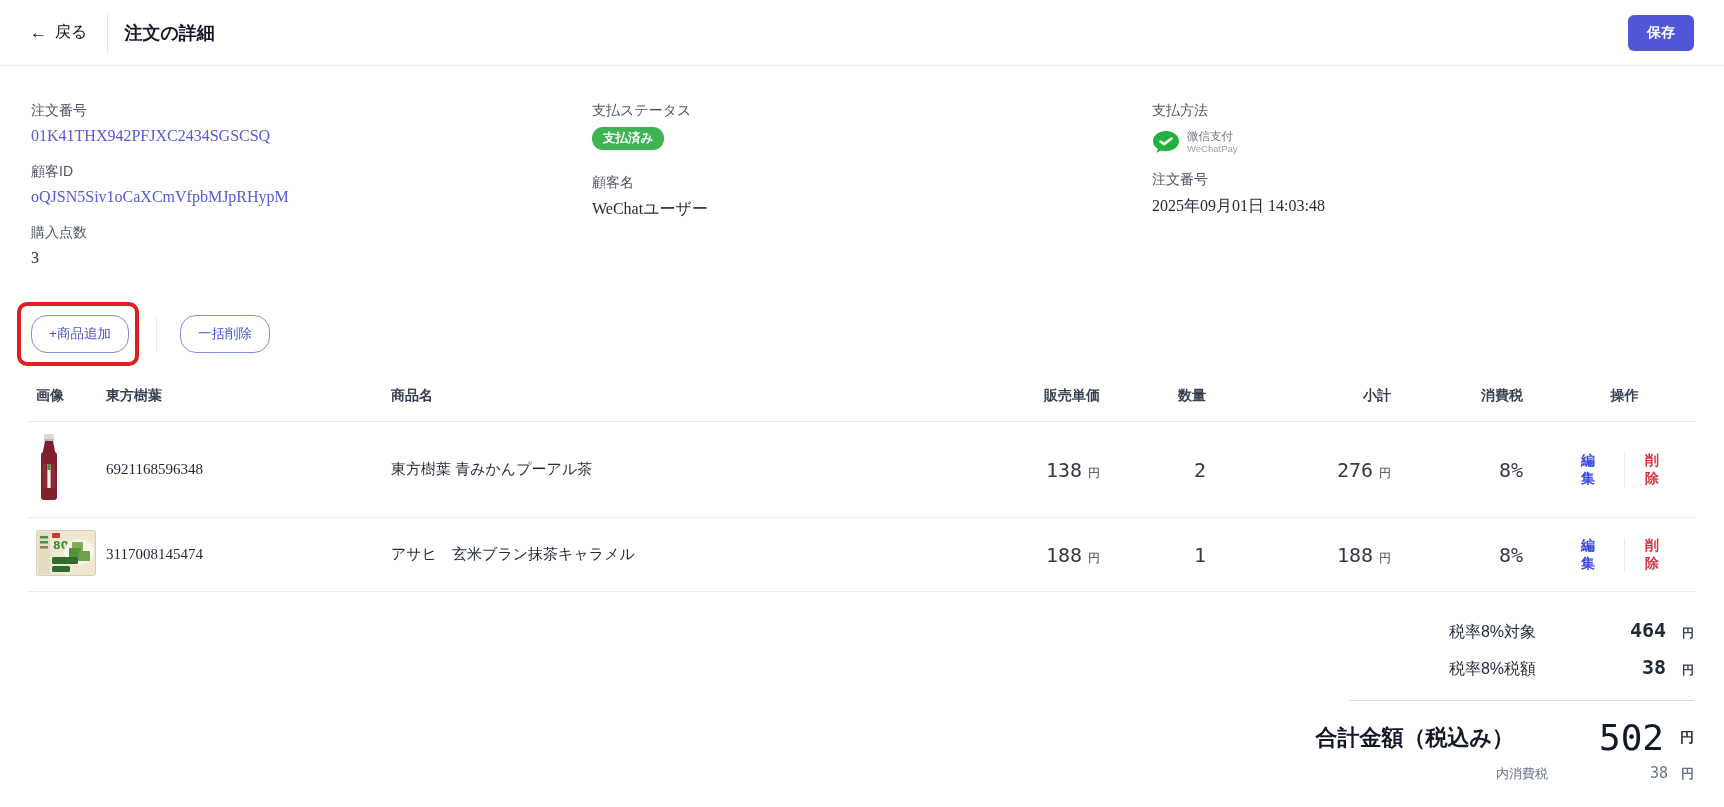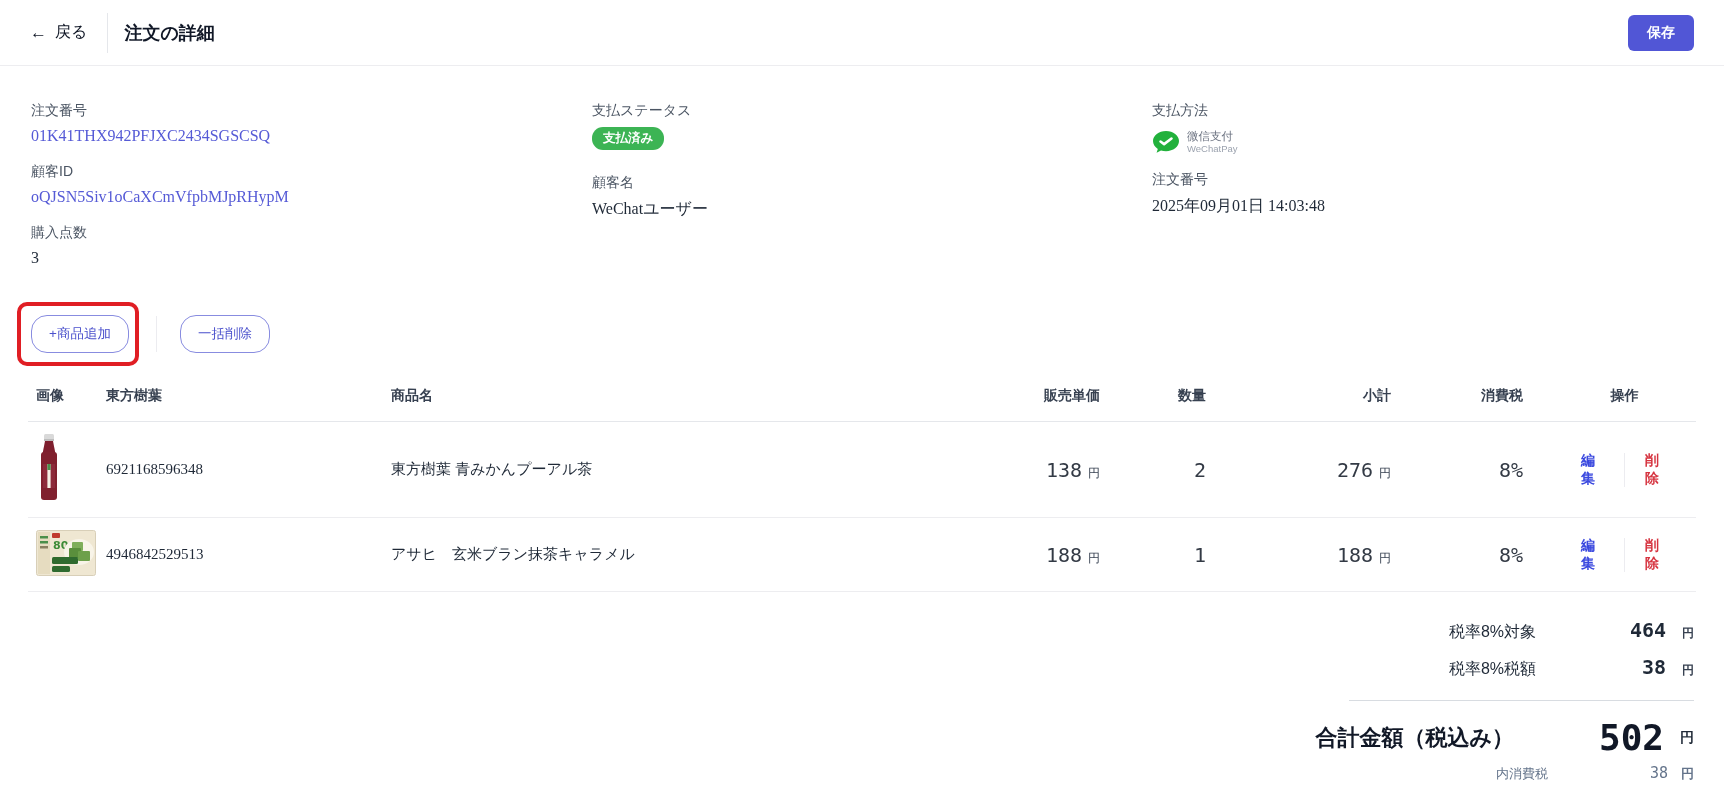--- a/index.html
+++ b/index.html
@@ -70,21 +70,21 @@
 
   
   .totals { width:480px; margin:26px 30px 0 auto; }
   .t-row { display:flex; justify-content:flex-end; align-items:baseline; margin-bottom:12px; }
   .t-label { font-size:16px; color:#1f2937; }
   .t-val { font-family:"DejaVu Sans Mono",monospace; font-size:20px; font-weight:bold;
     color:#1f2937; width:130px; text-align:right; }
   .t-yen { font-size:12px; font-weight:bold; color:#374151; width:28px; text-align:right; }
   .t-divider { border-top:1px solid #d8dce1; width:345px; margin:20px 0 16px auto; }
   .g-label { font-size:22px; font-weight:bold; color:#111827; }
-  .g-val { font-family:"DejaVu Sans Mono",monospace; font-size:36px; font-weight:bold;
+  .g-val { font-family:"DejaVu Sans Mono",monospace; font-size:36px; font-weight:normal;
     color:#111827; width:150px; text-align:right; }
   .g-yen { font-size:14px; font-weight:bold; color:#1f2937; width:30px; text-align:right; }
   .s-label { font-size:13px; color:#64748b; }
   .s-val { font-family:"DejaVu Sans Mono",monospace; font-size:15px; color:#64748b;
     width:120px; text-align:right; }
   .s-yen { font-size:13px; font-weight:bold; color:#64748b; width:26px; text-align:right; }
 </style>
 </head>
 <body>
 
@@ -224,21 +224,21 @@
           <rect x="16" y="3" width="8" height="5" rx="1" fill="#c03a2e"></rect>
           <text x="17" y="19" font-family="DejaVu Sans,sans-serif" font-size="11" font-weight="bold" fill="#3d8b37">80</text>
           <ellipse cx="43" cy="22" rx="15" ry="13" fill="#f8f4e8"></ellipse>
           <rect x="36" y="12" width="11" height="9" rx="1" fill="#7fae5a"></rect>
           <rect x="33" y="18" width="12" height="10" rx="1" fill="#5a8f3c"></rect>
           <rect x="42" y="21" width="12" height="10" rx="1" fill="#6da04a"></rect>
           <rect x="16" y="27" width="26" height="7" rx="1.5" fill="#2f6b2f"></rect>
           <rect x="16" y="36" width="18" height="6" rx="1.5" fill="#2f6b2f"></rect>
         </svg>
       </td>
-      <td class="mono">4946842529513</td>
+      <td class="mono">3117008145474</td>
       <td>アサヒ　玄米ブラン抹茶キャラメル</td>
       <td class="r pad-price">
         <span class="num">188</span><span class="yen">円</span>
       </td>
       <td class="r pad-qty">
         <span class="num">1</span>
       </td>
       <td class="r pad-sub">
         <span class="num">188</span><span class="yen">円</span>
       </td>

